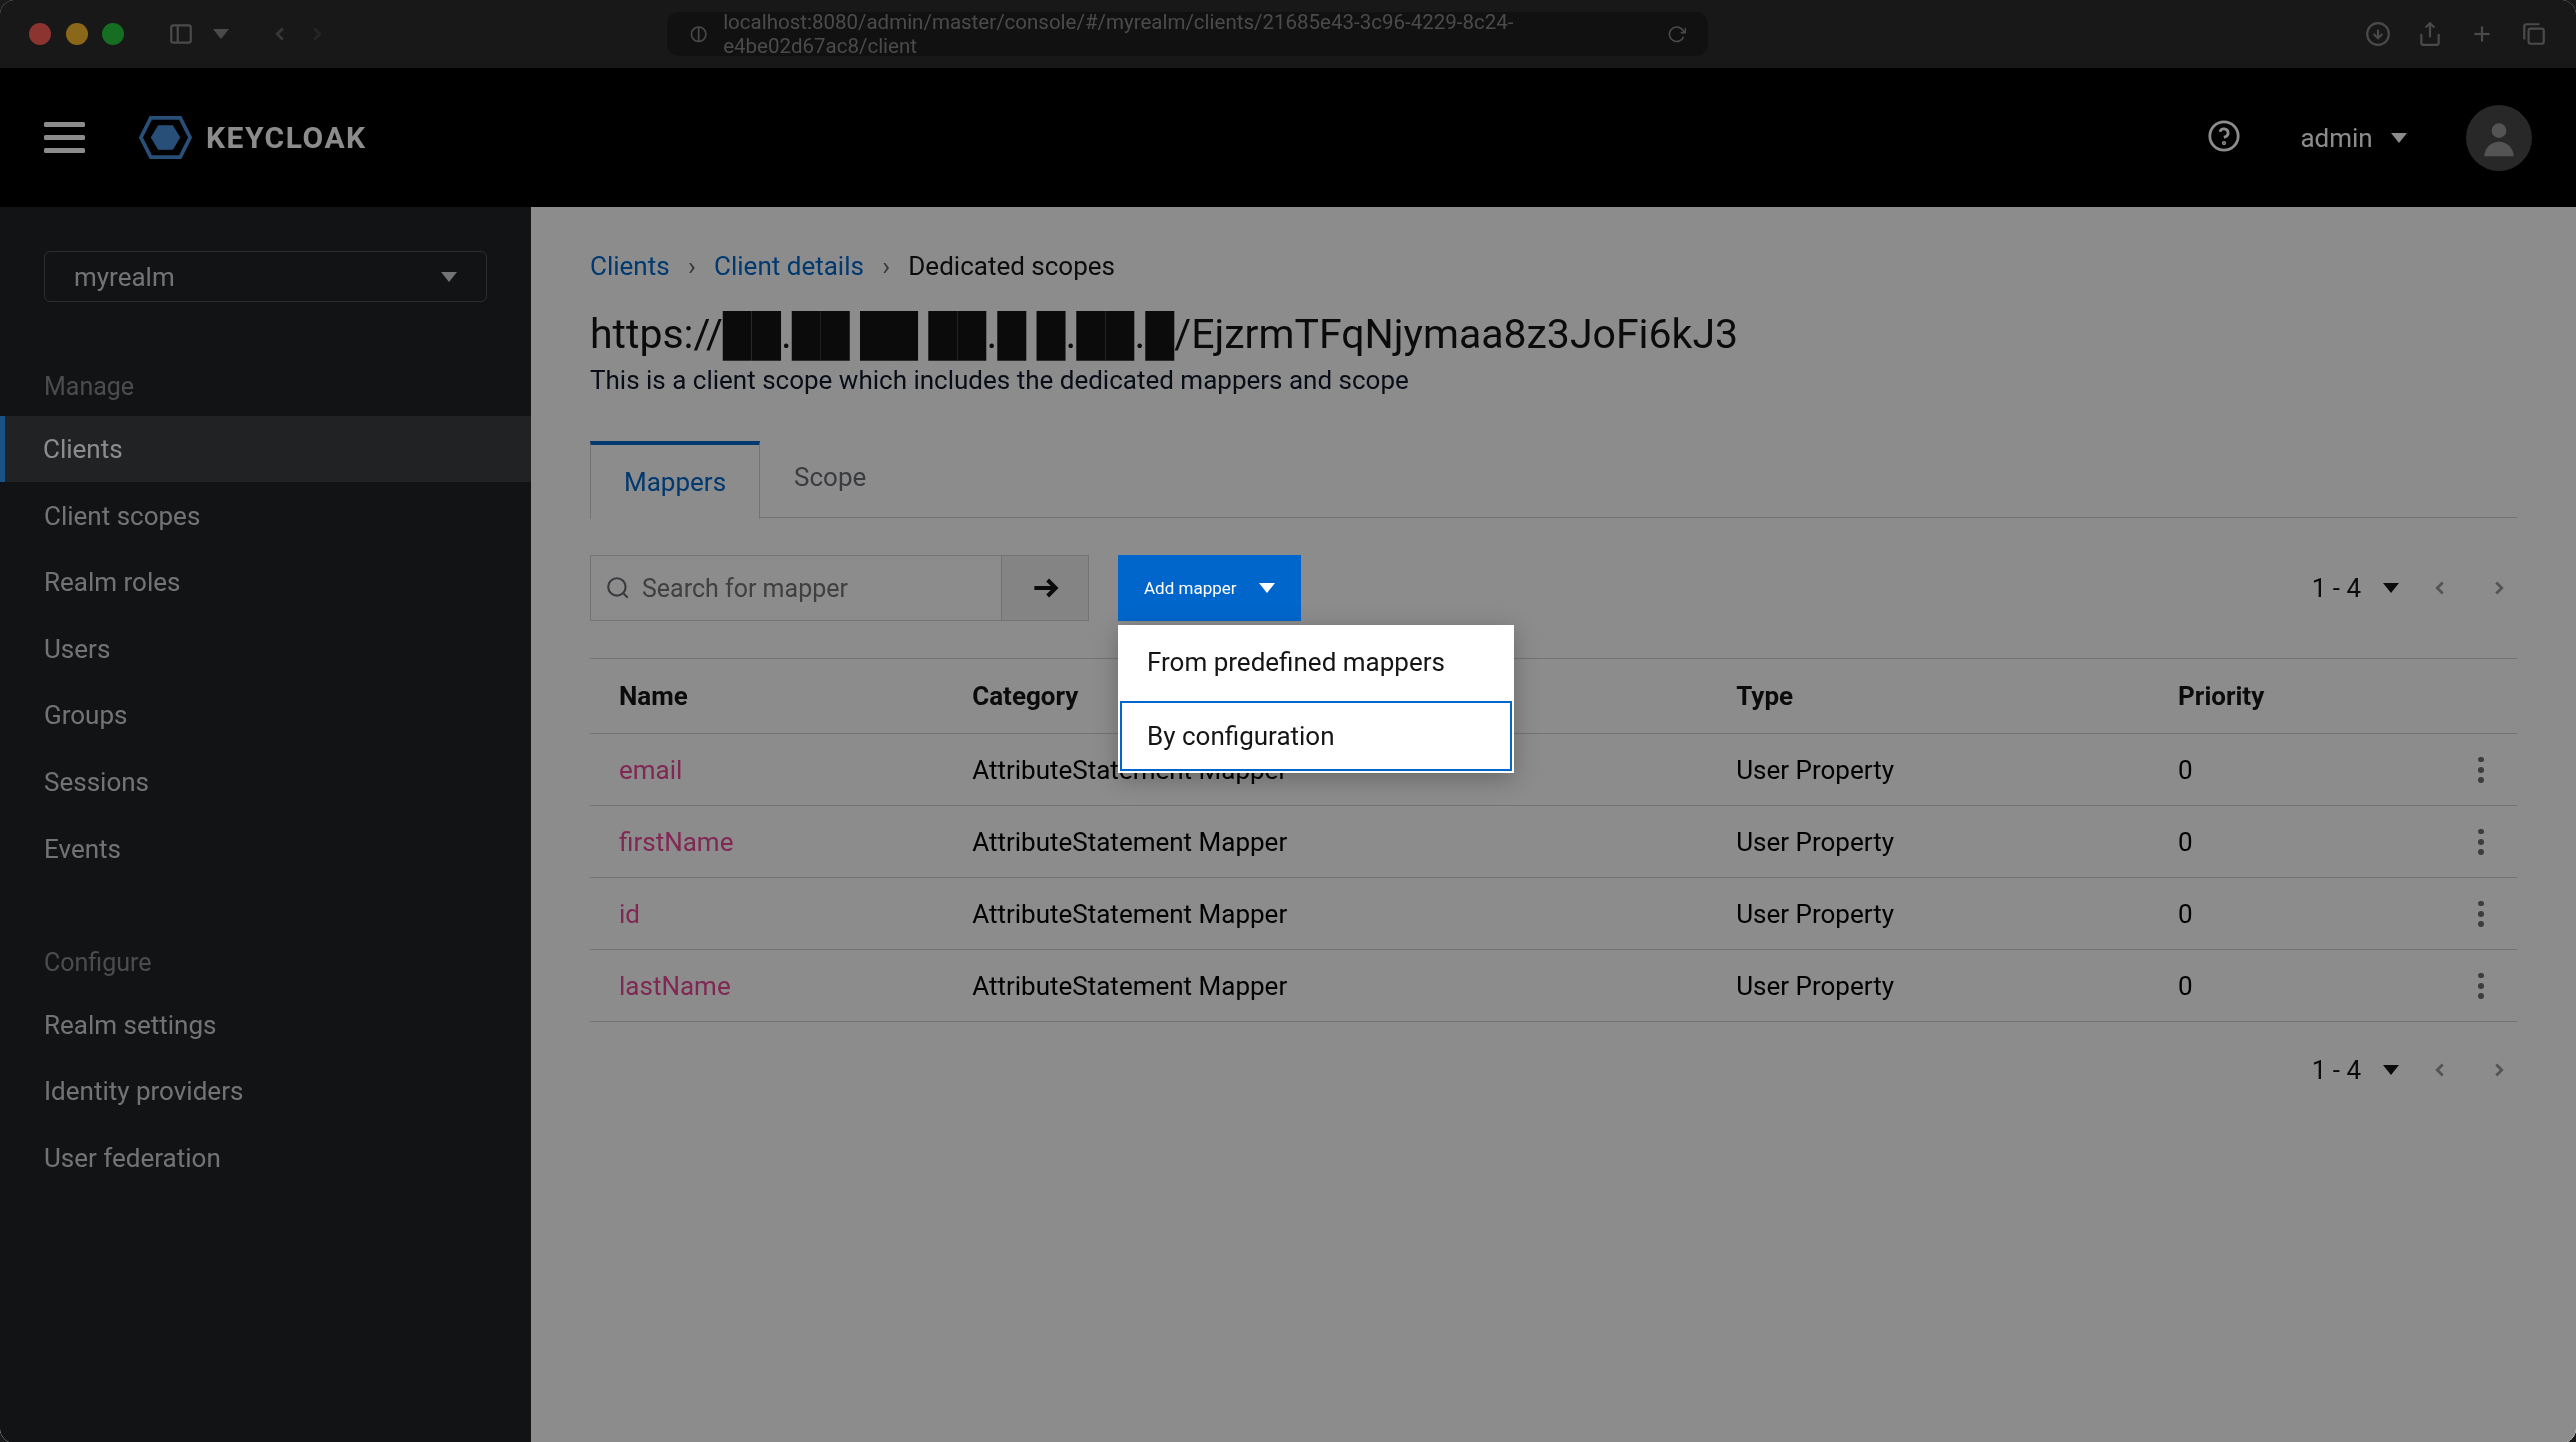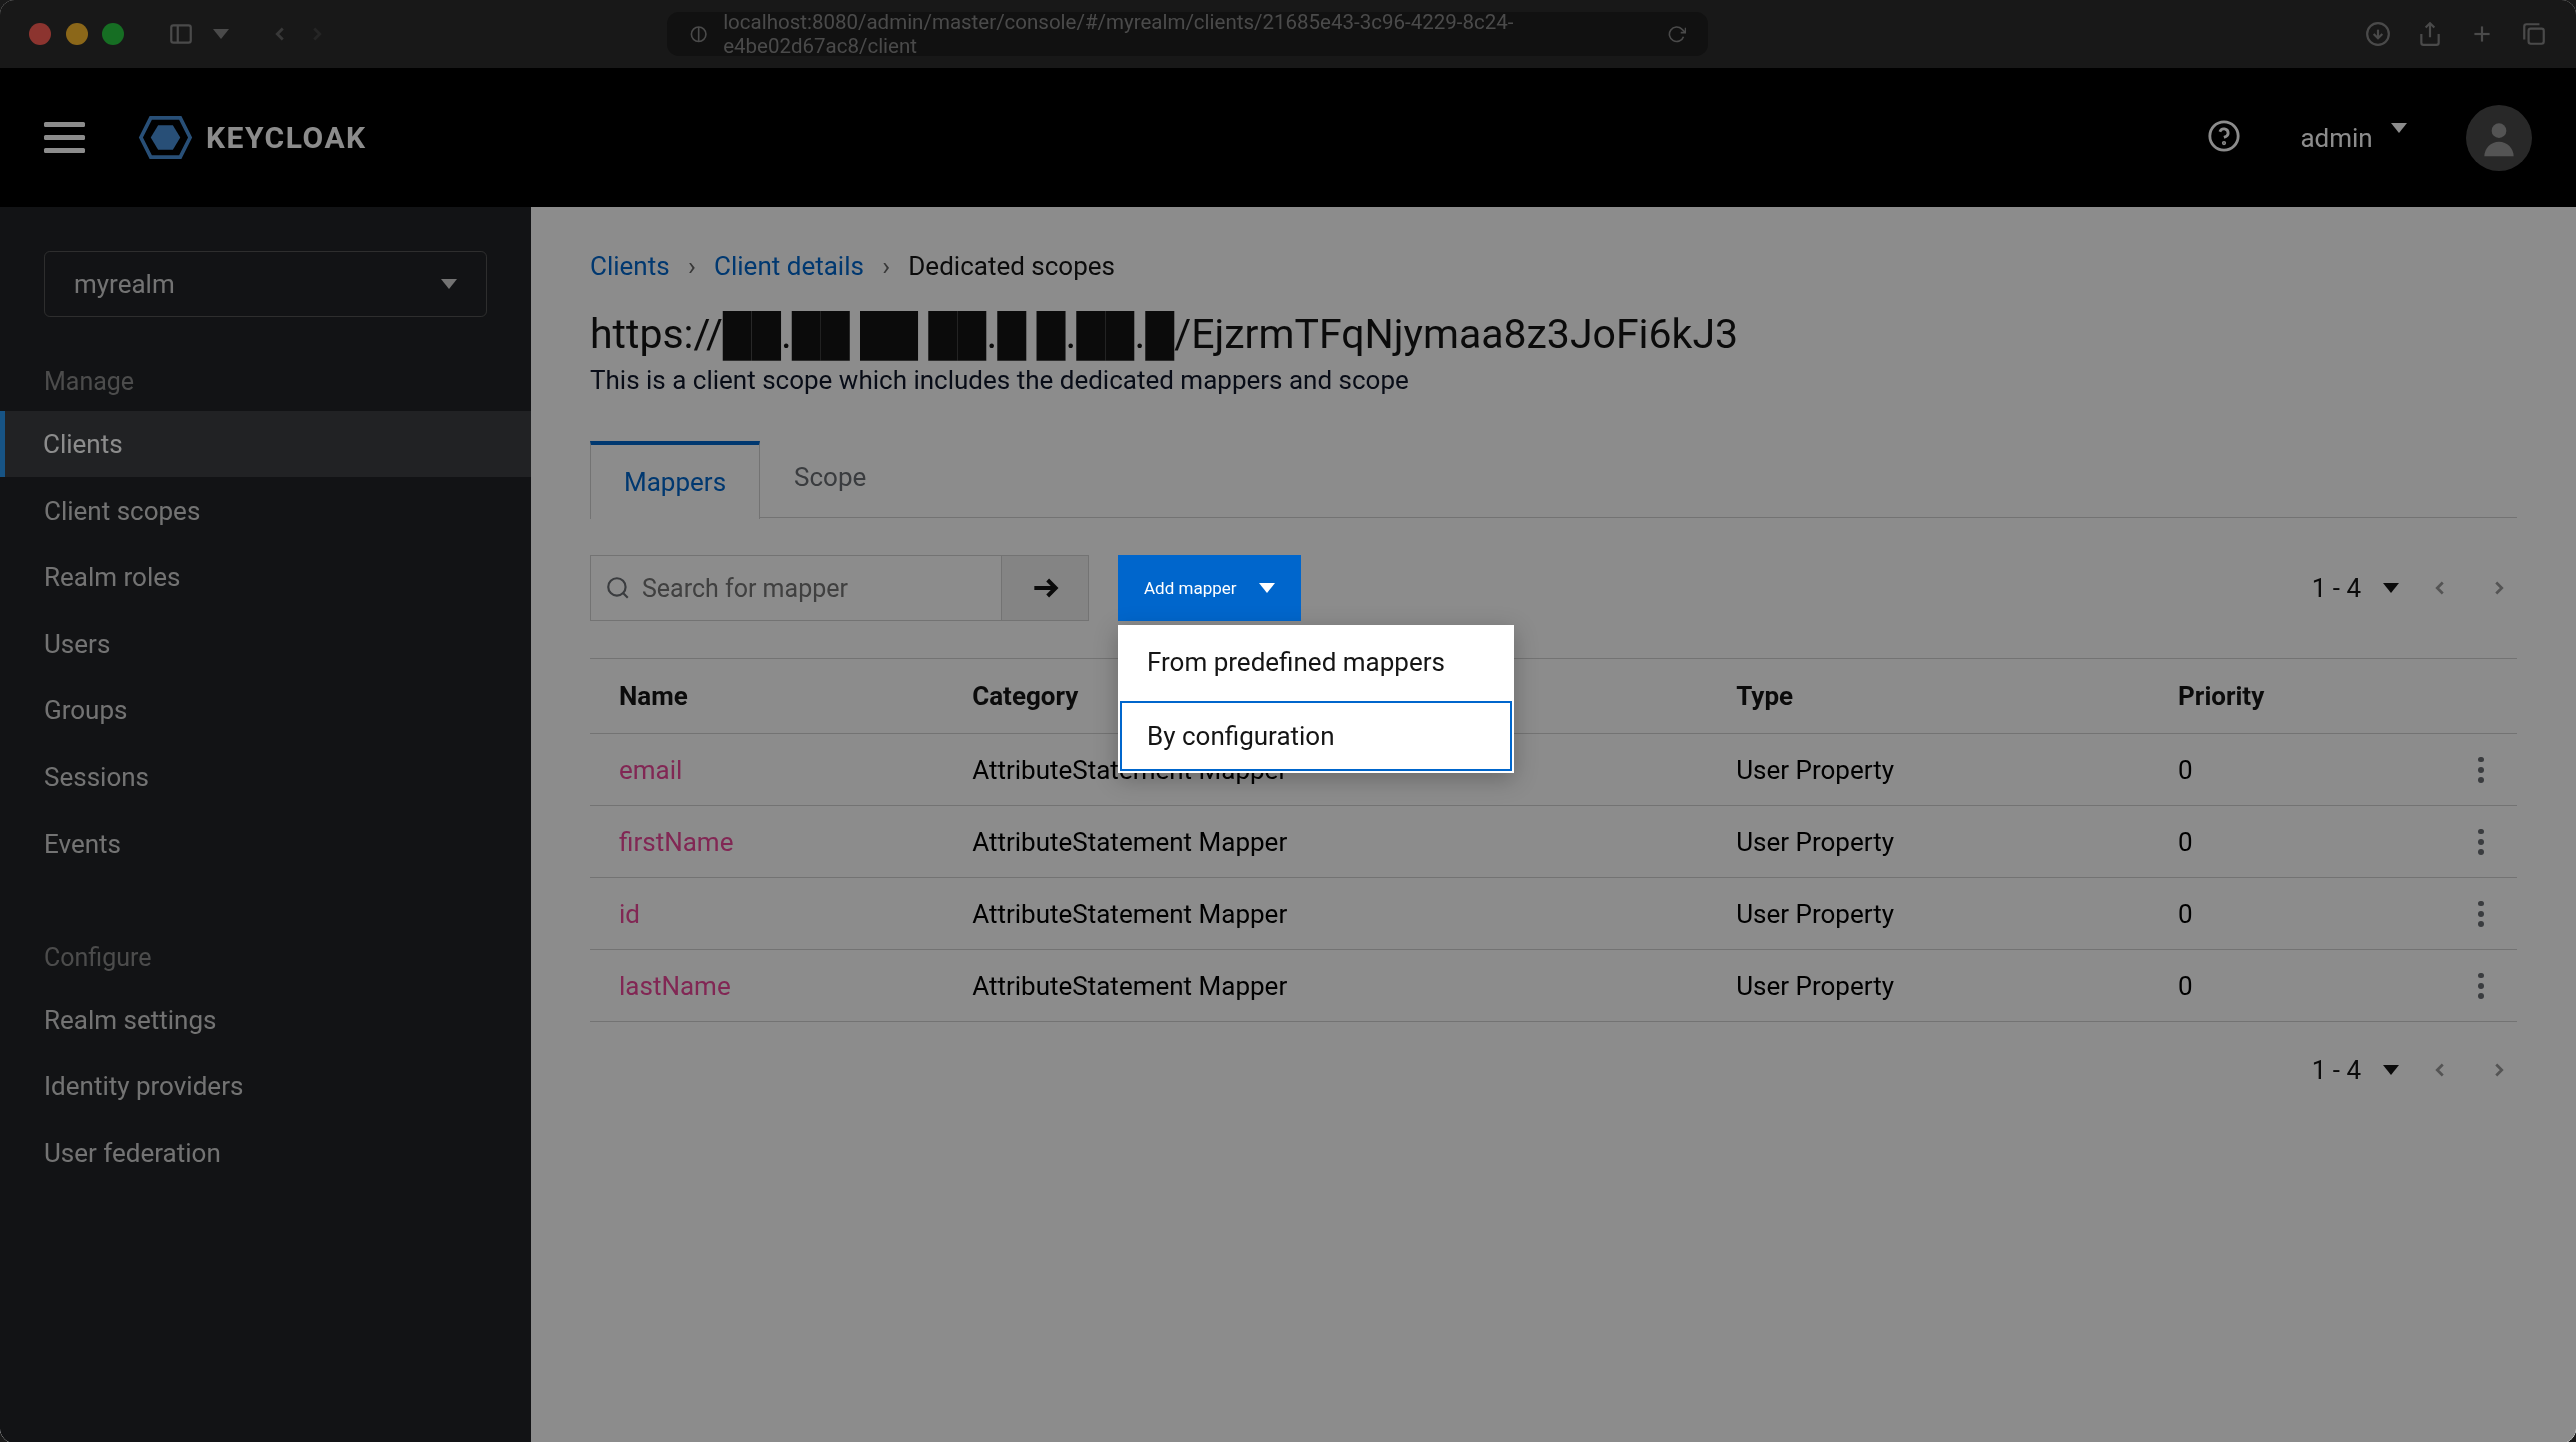--- a/index.html
+++ b/index.html
@@ -23,28 +23,28 @@
 
 .app { flex: 1; display: flex; flex-direction: column; background: #fff; }
 .topbar { height: 139px; background: #000; display: flex; align-items: center; padding: 0 44px; }
 .hamburger { width: 41px; height: 32px; display: flex; flex-direction: column; justify-content: space-between; cursor: pointer; }
 .hamburger span { height: 5.9px; background: #fff; border-radius: 1.5px; }
 .logo { margin-left: 51px; display: flex; align-items: center; gap: 11px; }
 .logo-mark { width: 59px; height: 59px; }
 .logo-text { color: #fff; font-size: 30px; font-weight: 700; letter-spacing: 1.5px; }
 .topbar-right { margin-left: auto; display: flex; align-items: center; gap: 59px; color: #fff; }
 .help-icon svg { width: 34px; height: 34px; }
-.user-menu { display: flex; align-items: flex-start; gap: 18.3px; font-size: 26px; }
+.user-menu { display: flex; align-items: center; gap: 18.3px; font-size: 26px; }
 .caret-down { width: 0; height: 0; border-left: 8.8px solid transparent; border-right: 8.8px solid transparent; border-top: 10.3px solid #fff; }
 .avatar { width: 66px; height: 66px; border-radius: 50%; background: #4a4a4a; display: flex; align-items: center; justify-content: center; }
 .avatar svg { width: 44px; height: 44px; fill: #999; }
 
 .body { flex: 1; display: flex; background: #fff; }
 .sidebar { width: 531px; background: #212427; color: #d2d2d2; display: flex; flex-direction: column; padding-top: 44px; }
-.realm-select { margin: 0 44px 28px 44px; border: 1.5px solid #555; border-radius: 5.9px; height: 66px; display: flex; align-items: center; padding: 0 29px; font-size: 26px; justify-content: space-between; cursor: pointer; }
+.realm-select { margin: 0 44px 48px 44px; border: 1.5px solid #555; border-radius: 5.9px; height: 51px; display: flex; align-items: center; padding: 0 29px; font-size: 26px; justify-content: space-between; cursor: pointer; }
 .realm-select .caret-down { border-top-color: #d2d2d2; }
 .nav-section-label { padding: 22px 44px 14.7px 44px; font-size: 25px; color: #8a8a8a; }
 .nav-item { padding: 18.3px 44px; font-size: 26px; cursor: pointer; color: #d2d2d2; }
 .nav-item.active { background: #3c3f42; border-left: 5.9px solid #2b9af3; padding-left: 38px; color: #fff; }
 .nav-spacer { height: 44px; }
 
 .main { flex: 1; padding: 44px 59px 0 59px; position: relative; background: #fff; }
 .breadcrumb { display: flex; align-items: center; gap: 18.3px; font-size: 26px; margin-bottom: 29px; }
 .breadcrumb a { color: #0066cc; text-decoration: none; cursor: pointer; }
 .breadcrumb .sep { color: #666; }

